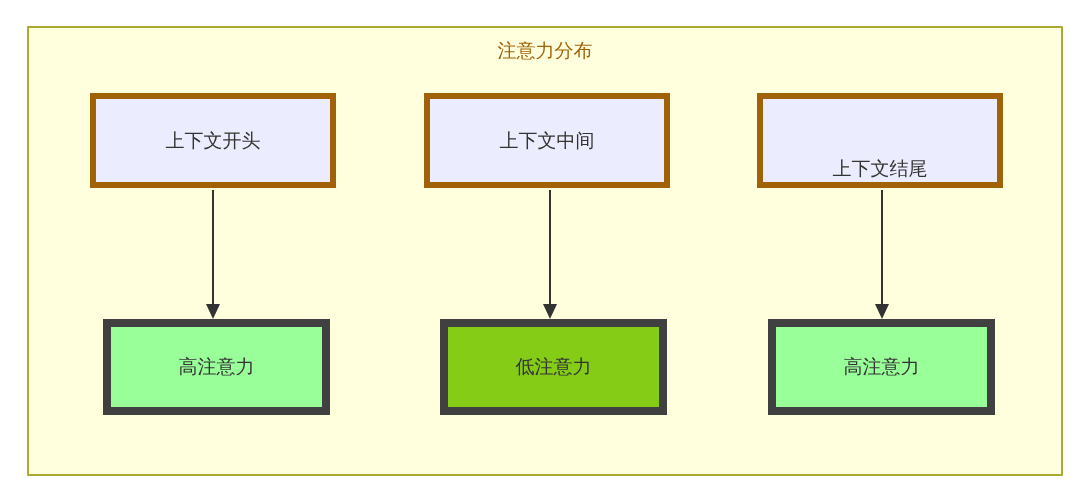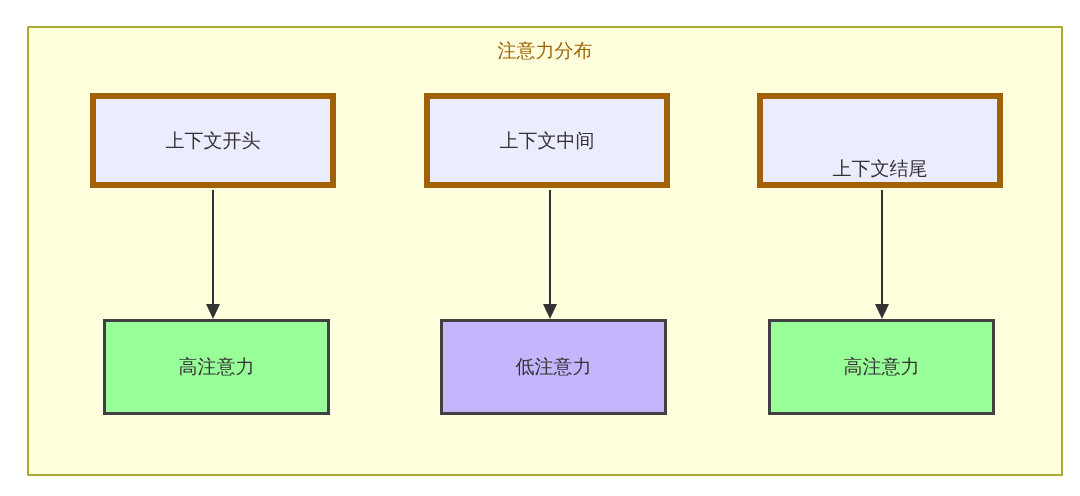--- a/index.html
+++ b/index.html
@@ -50,24 +50,24 @@
     width: 246px;
     height: 95px;
     top: 93px;
     background: #ececff;
     border: 6px solid #a16207;
   }
   .node-result {
     width: 227px;
     height: 96px;
     top: 319px;
-    border: 3px solid #404040;
+    border: 8px solid #404040;
   }
   .node-high { background: #99ff99; }
-  .node-low  { background: #c4b5fd; }
+  .node-low  { background: #84cc16; }
 
   .ctx-1 { left: 90px; }
   .ctx-2 { left: 424px; }
   .ctx-3 { left: 757px; align-items: flex-end; }
   .res-1 { left: 103px; }
   .res-2 { left: 440px; }
   .res-3 { left: 768px; }
 
   .edges {
     position: absolute;

